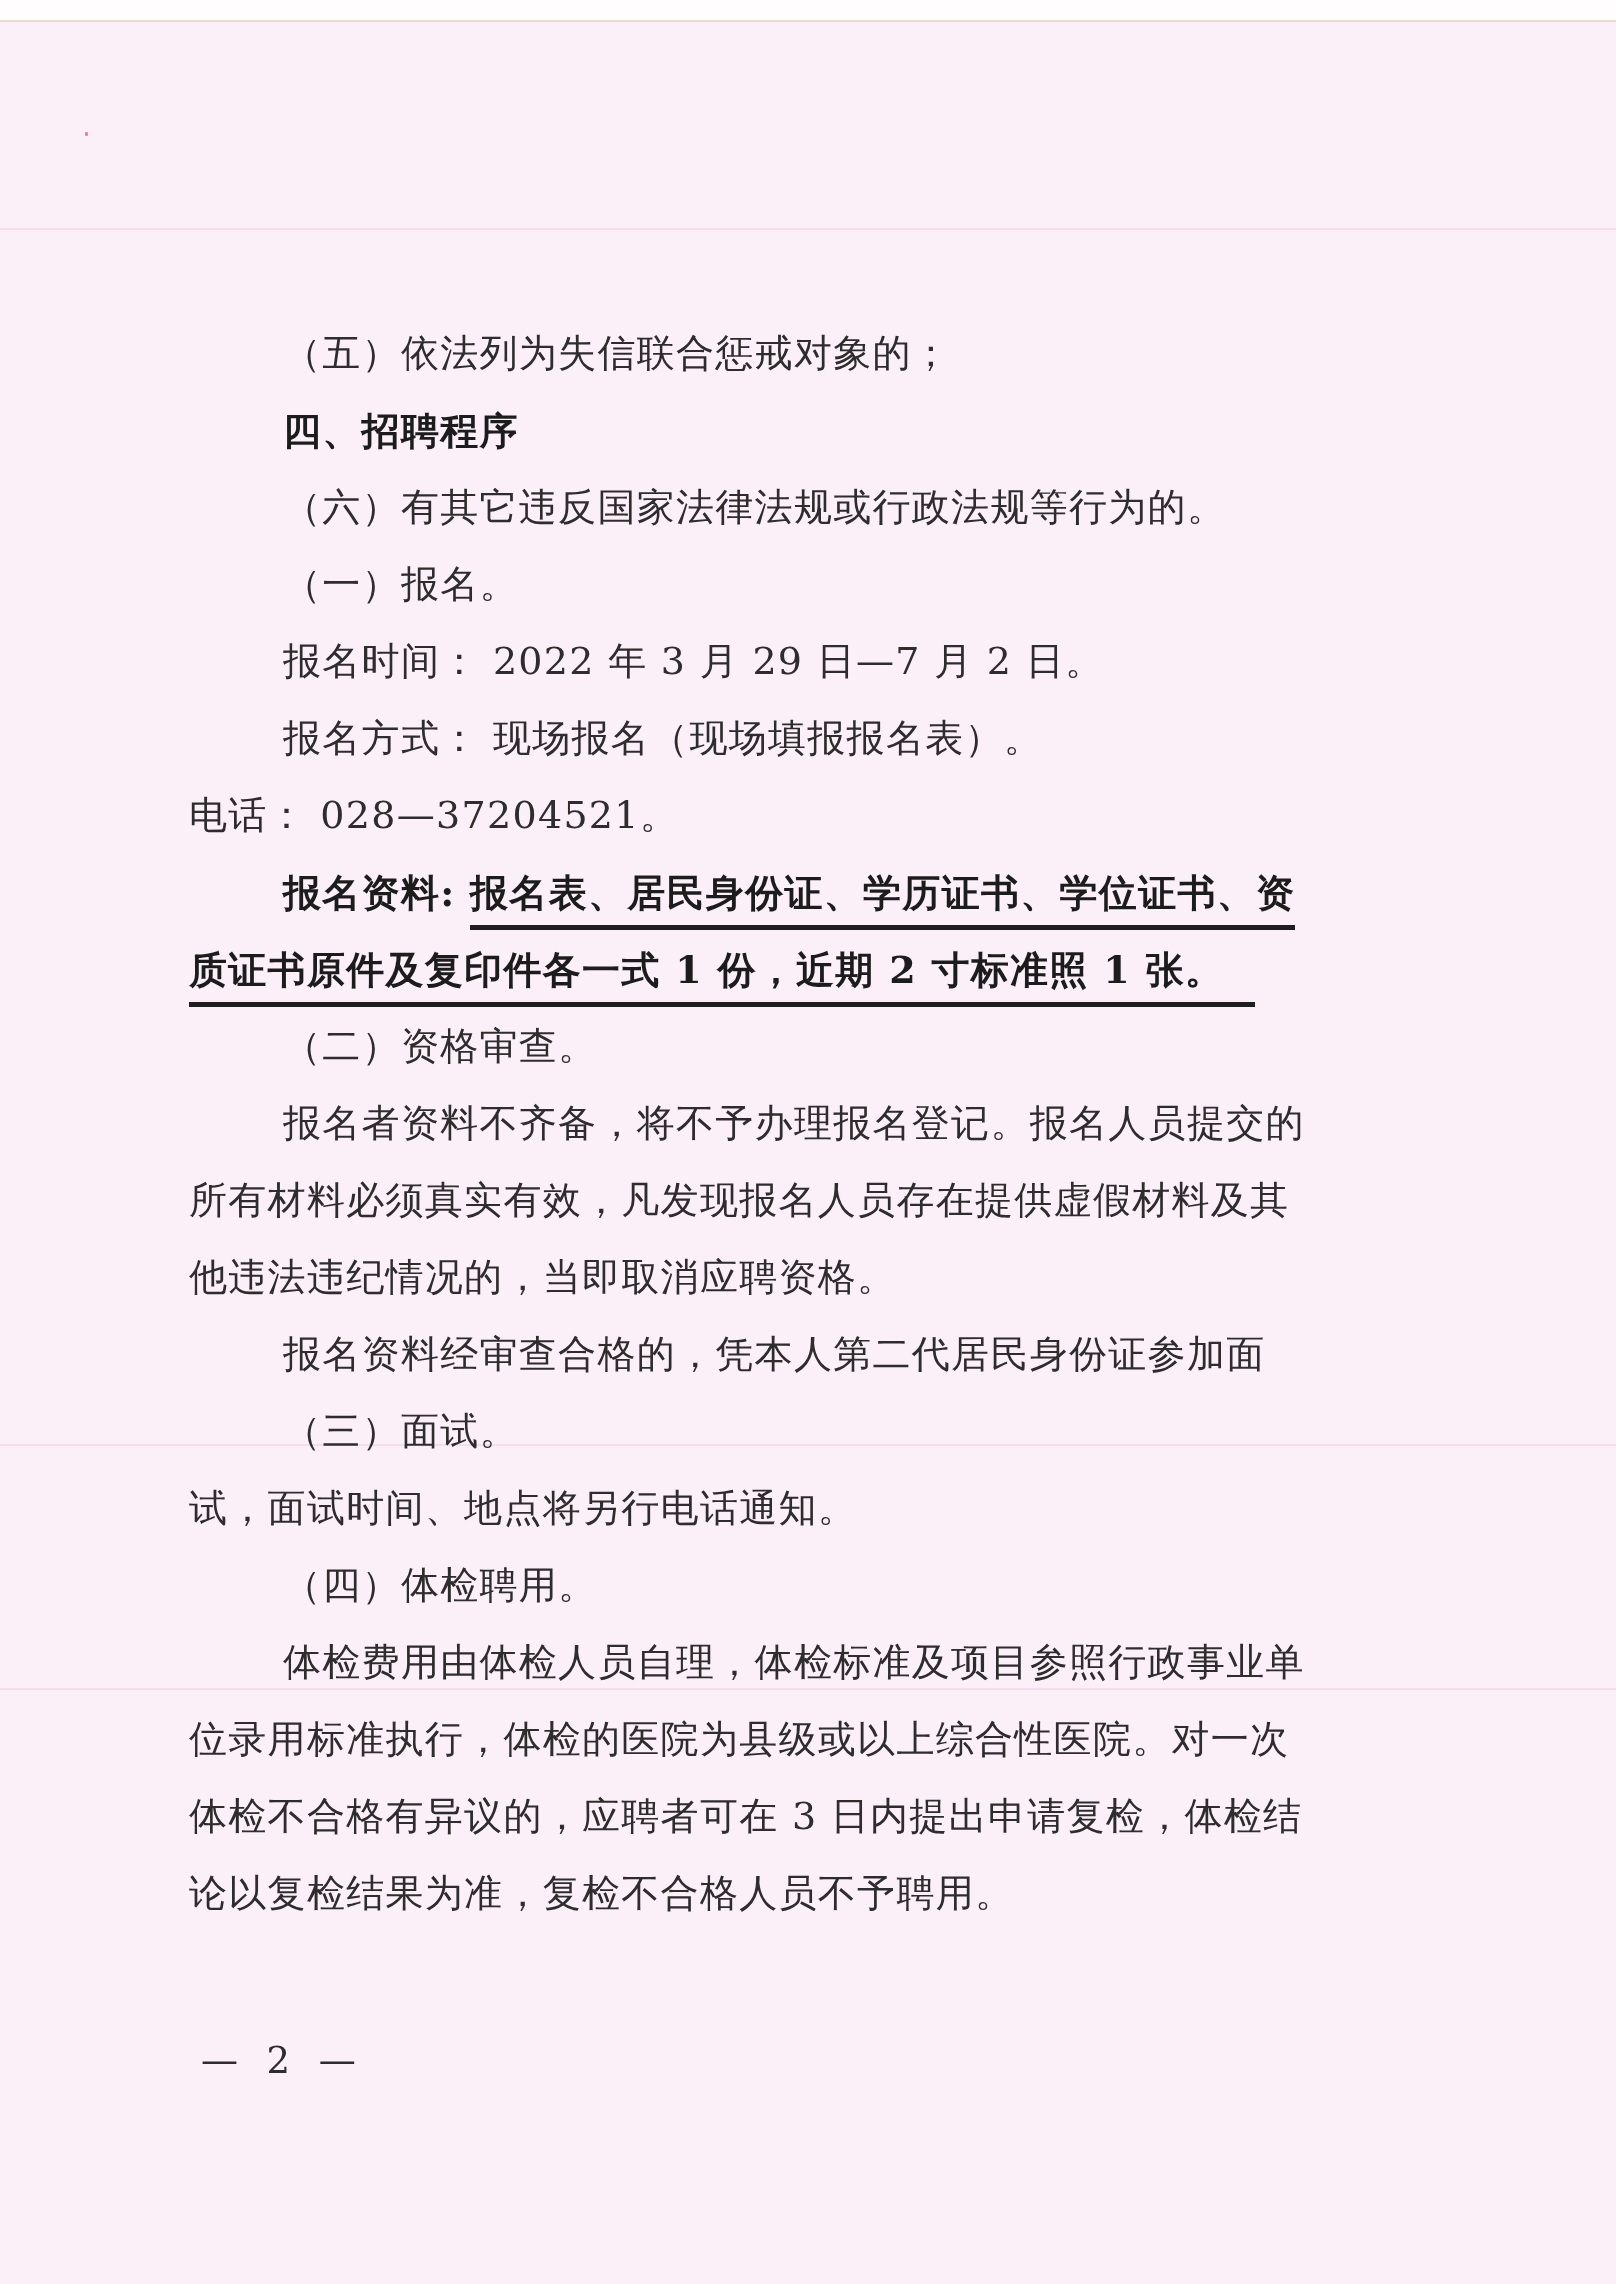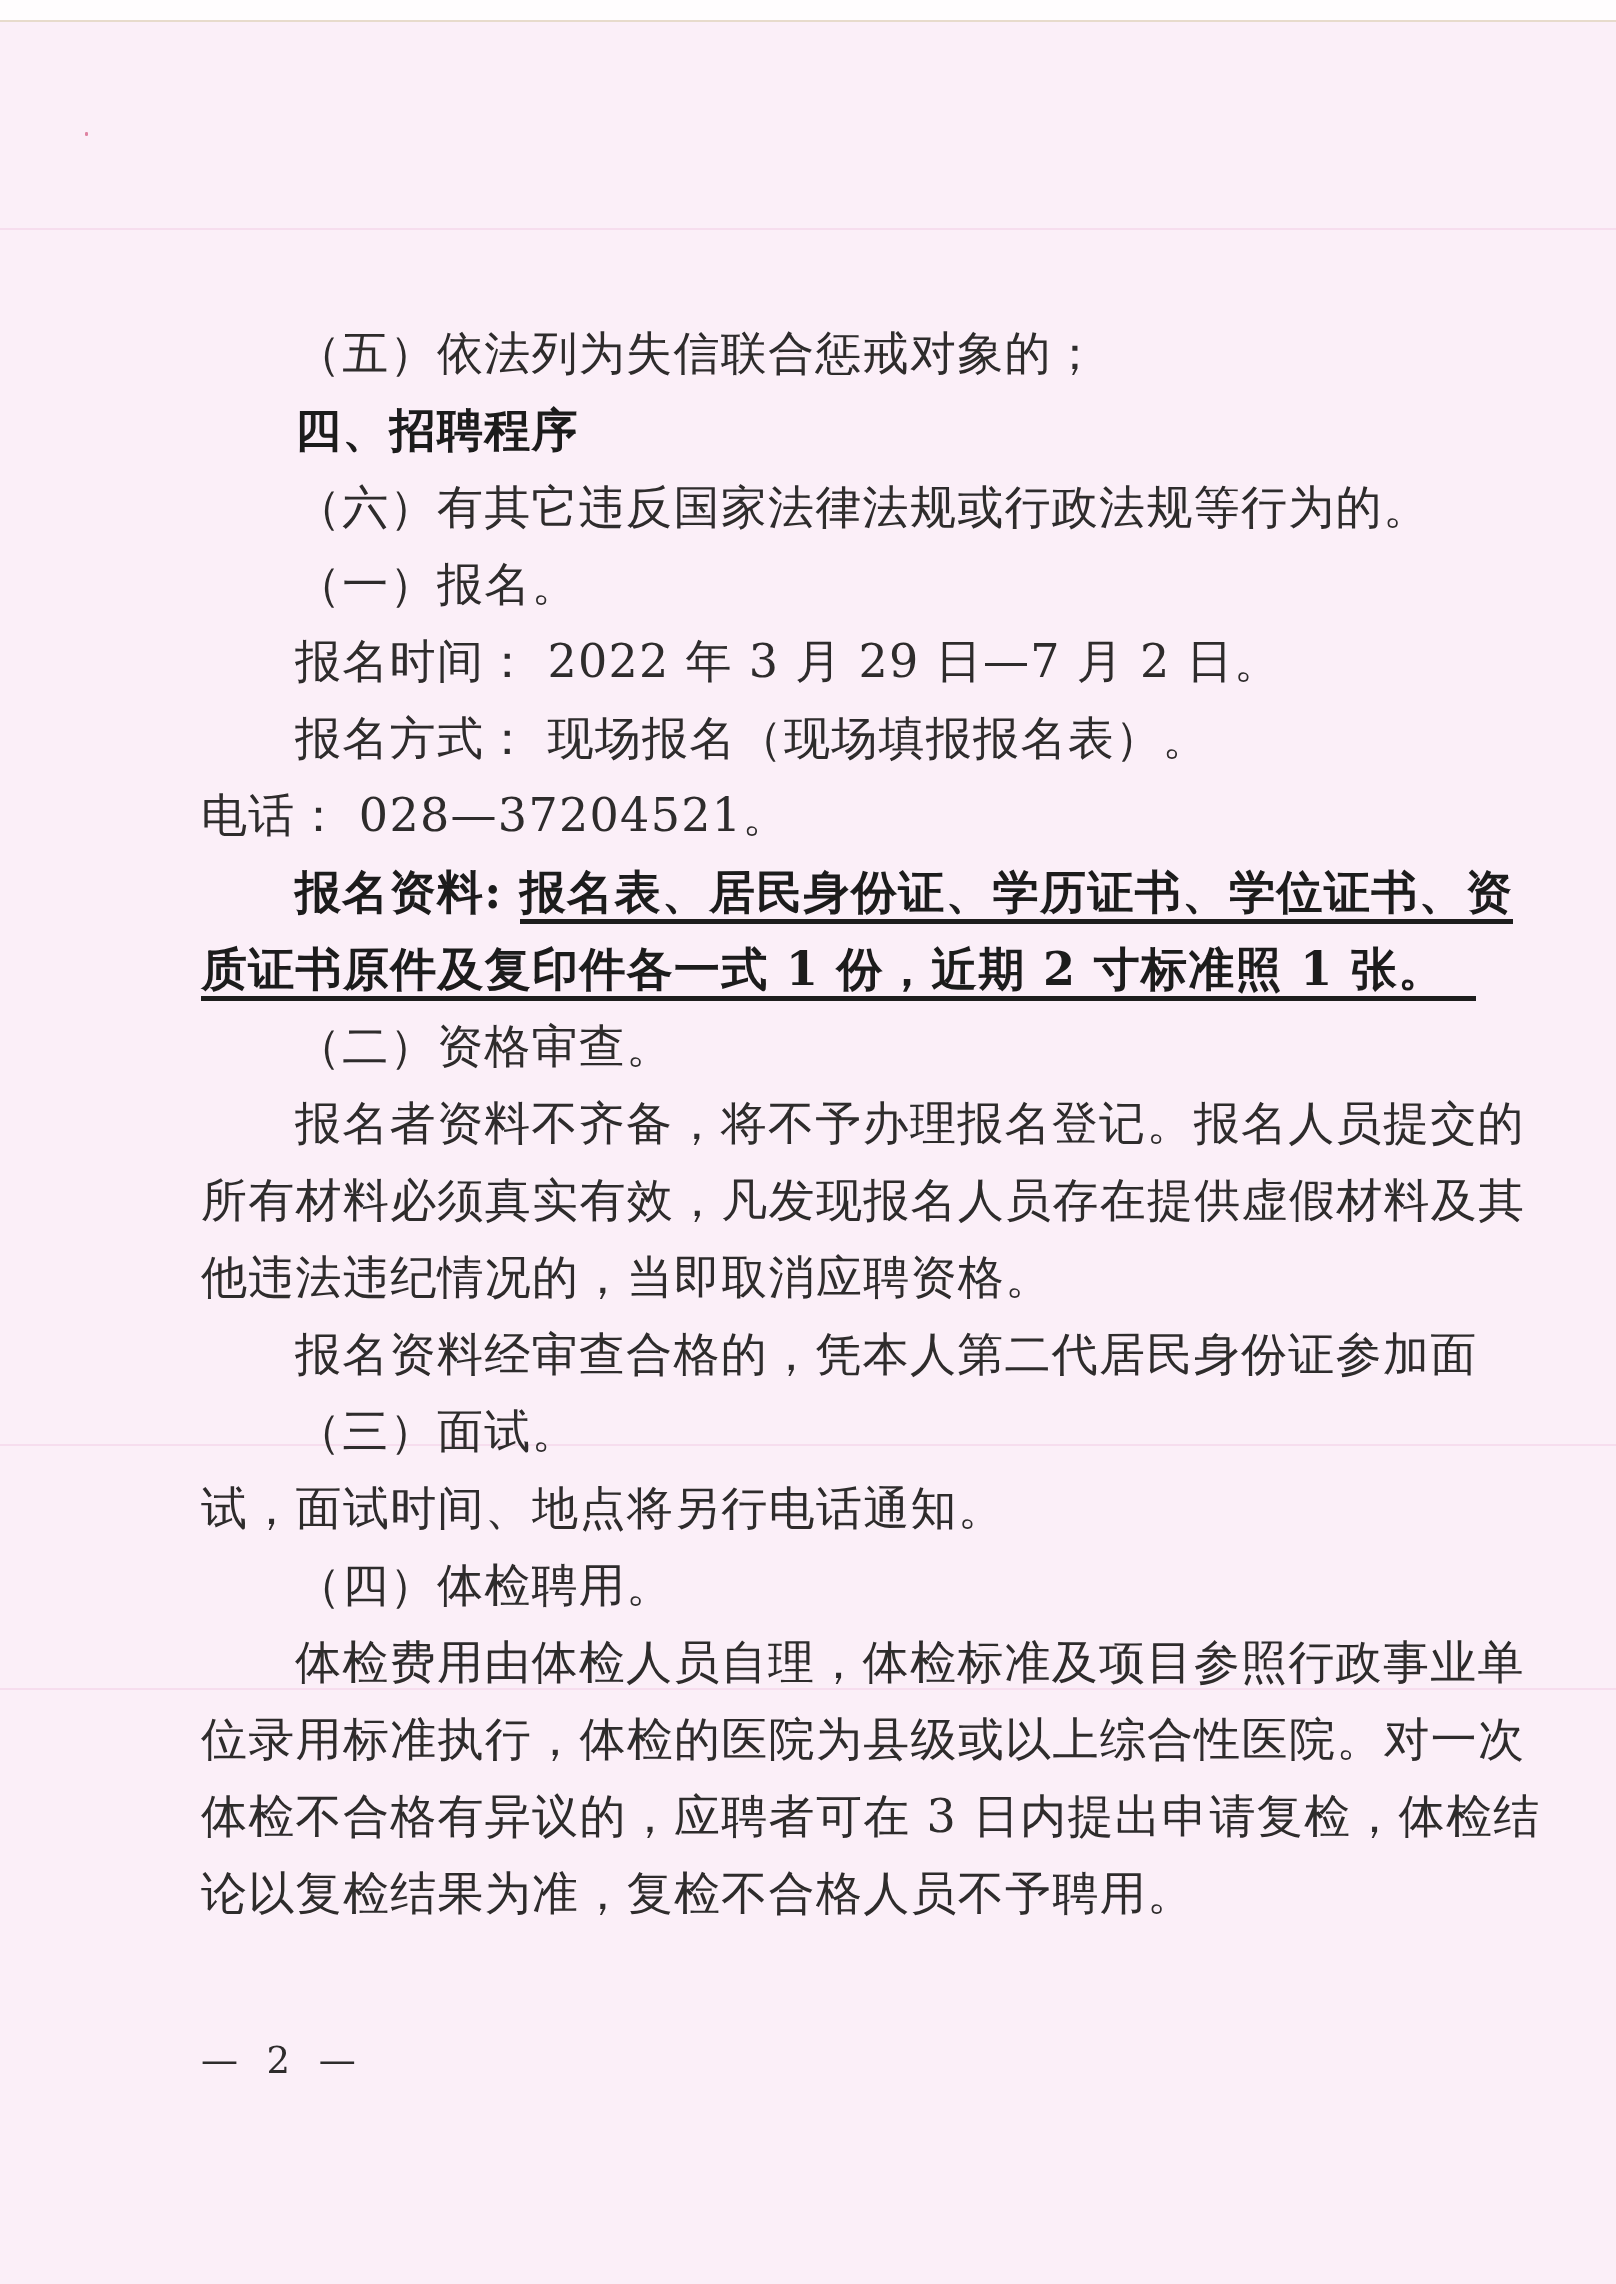--- a/index.html
+++ b/index.html
@@ -40,43 +40,43 @@
   .scan-speck {
     position: absolute;
     left: 85px; top: 132px;
     width: 3.3px; height: 3.9px;
     background: rgba(216, 104, 140, 0.8);
     border-radius: 1.3px;
   }
   
   .doc-text {
     position: absolute;
-    left: 201px;
+    left: 189px;
     top: 315px;
     width: 1225px;
-    font-size: 46px;
+    font-size: 38px;
     line-height: 77px;
     letter-spacing: 1.3px;
     color: #2e2c2c;
     text-align: left;
   }
   .doc-text .line {
     white-space: nowrap;
     height: 77px;
   }
   .doc-text .line.indent {
     padding-left: 94px;
   }
   .doc-text span.b {
     font-weight: 700;
     color: #1c1c1c;
   }
   .doc-text span.u {
     border-bottom: 5.9px solid #1e1e1e;
-    padding-bottom: 0;
+    padding-bottom: 10px;
   }
   .doc-text span.ext {
     padding-right: 31px;
     margin-top: 24px;
   }
   .page-number {
     position: absolute;
     left: 201px;
     top: 2039px;
     font-size: 37px;

